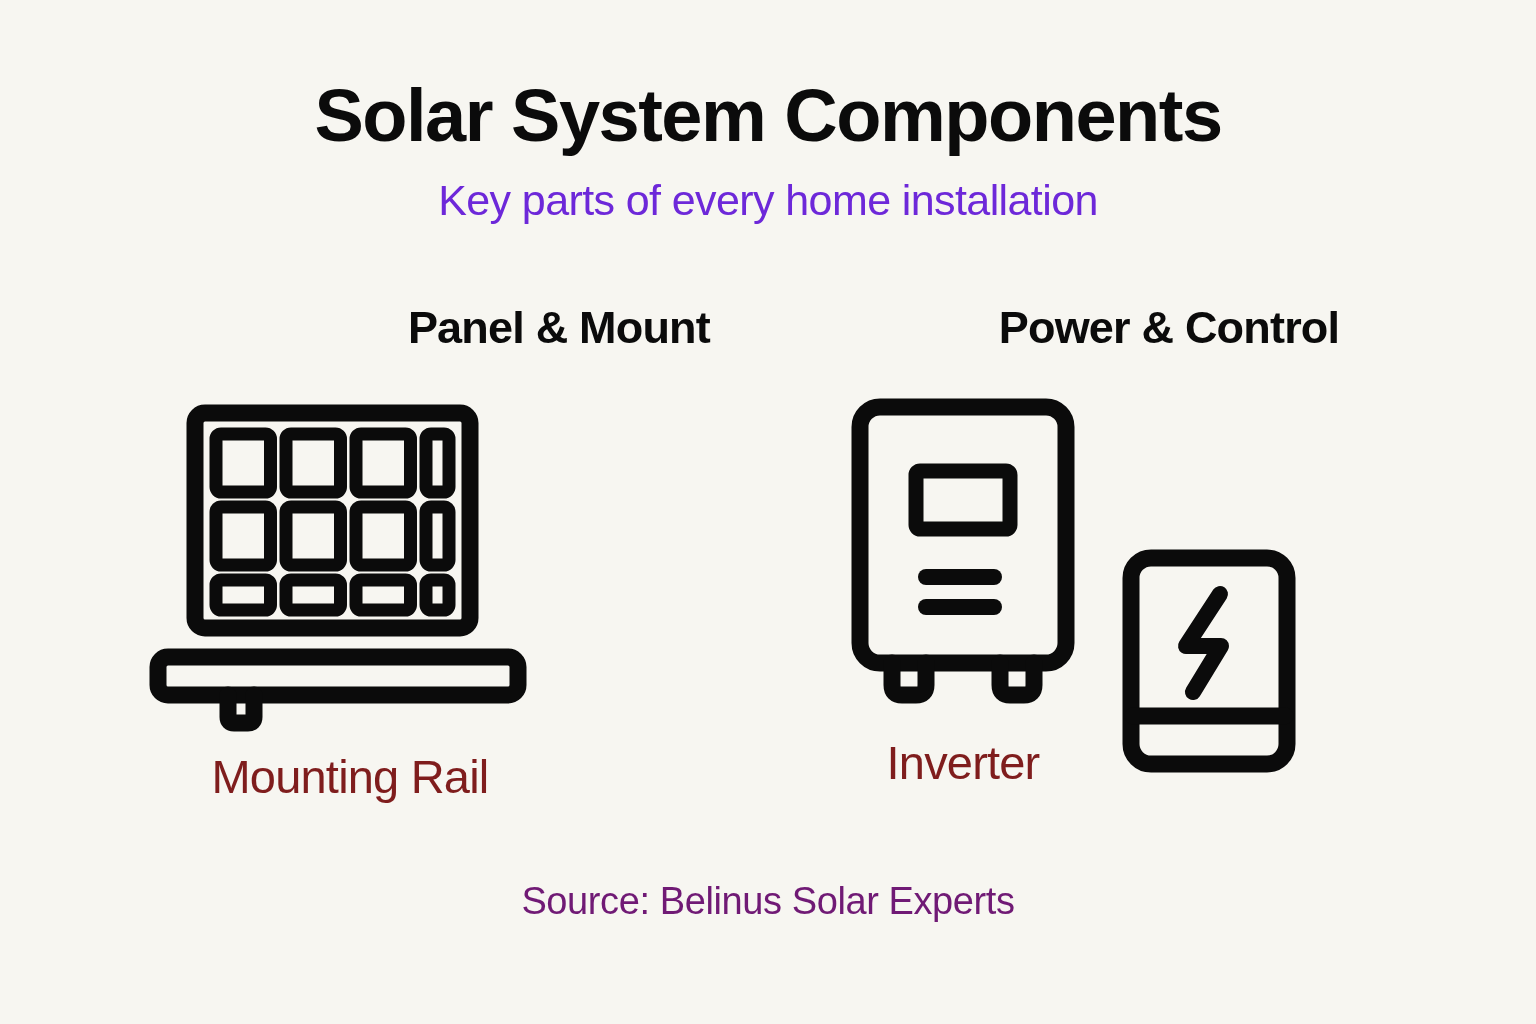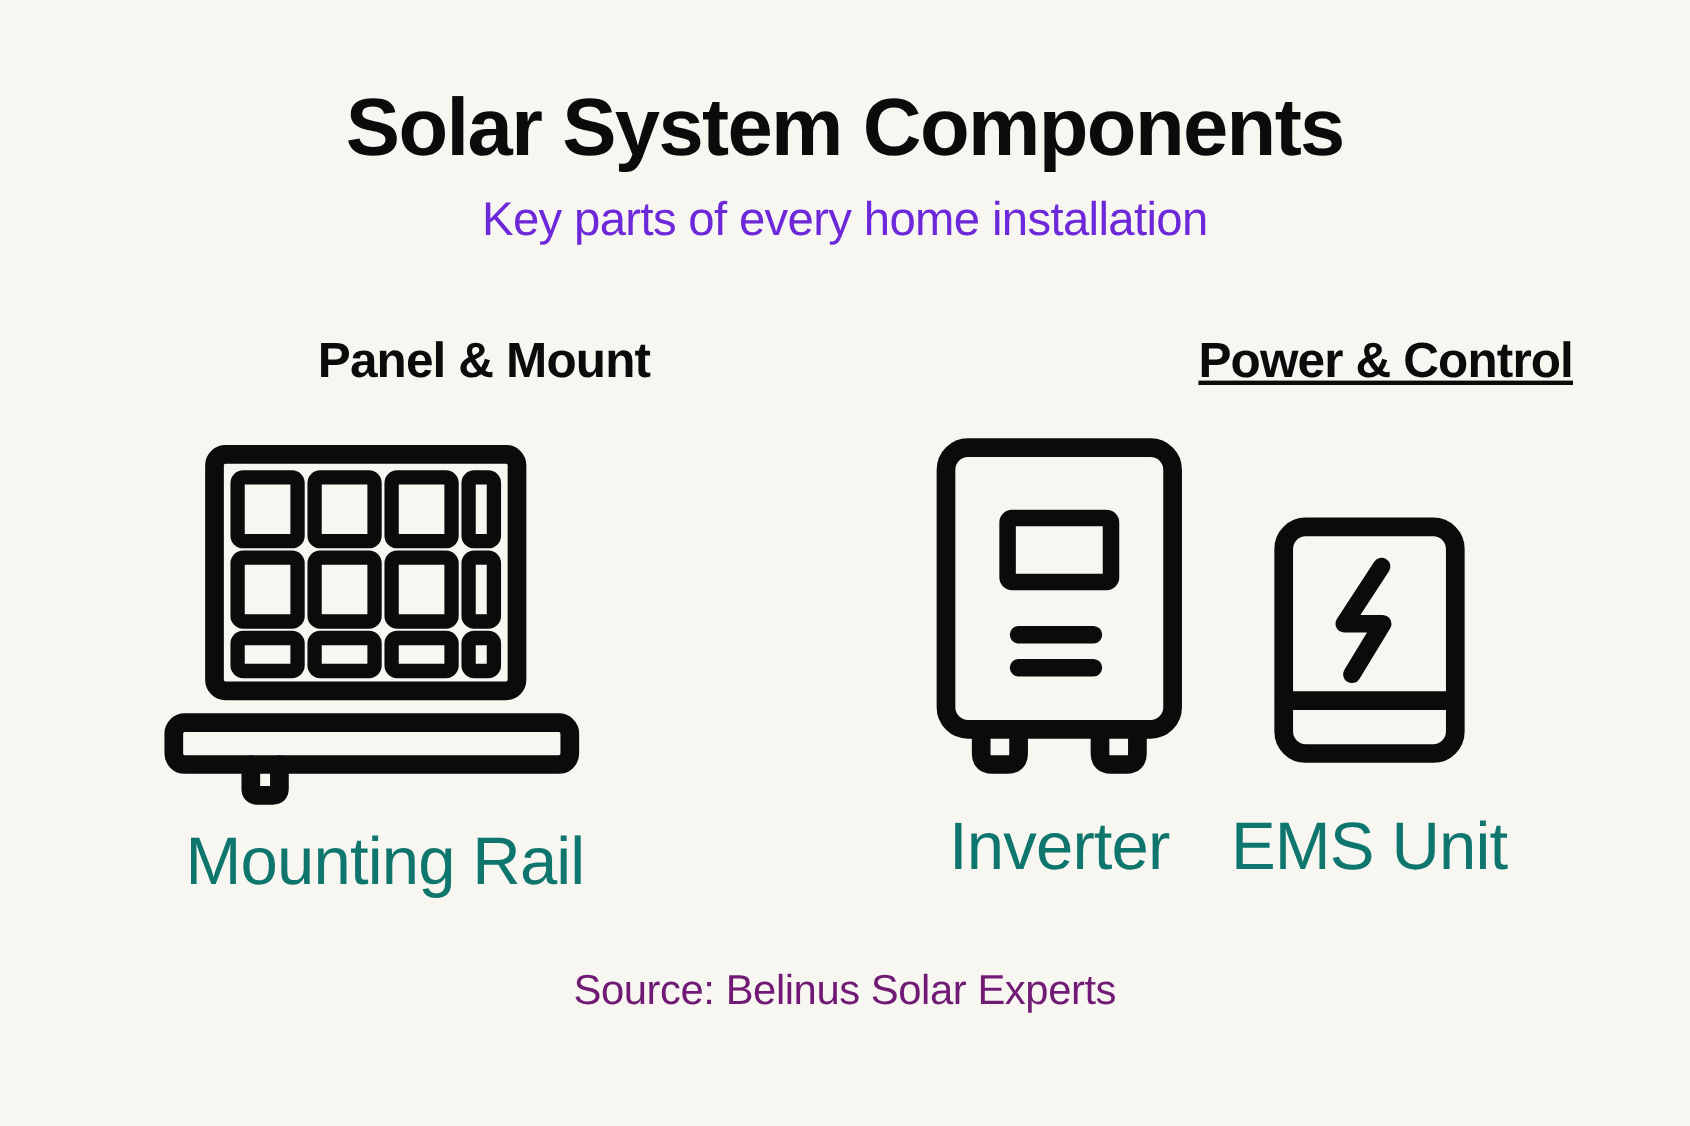--- a/index.html
+++ b/index.html
@@ -65,22 +65,22 @@
 
   .group-heading {
     font-size: 45px;
     font-weight: 700;
     letter-spacing: -0.8px;
     line-height: 1;
     margin: 0;
     color: #0B0B0B;
     white-space: nowrap;
   }
-  .col-left  .group-heading { text-align: center;  padding-left: 20px; }
-  .col-right .group-heading { text-align: right;  padding-left: 78px; text-decoration: underline; }
+  .col-left  .group-heading { text-align: right;  padding-left: 20px; }
+  .col-right .group-heading { text-align: center;  padding-left: 78px; }
 
   
   .icon-row {
     position: absolute;
     top: 90px;
     left: 0;
     display: flex;
     align-items: flex-end;
   }
   .col-left  .icon-row { gap: 0px; }
@@ -90,25 +90,25 @@
     display: flex;
     flex-direction: column;
     align-items: center;
   }
 
   .item-art {
     display: block;
   }
 
   .item-label {
-    font-size: 61px;
+    font-size: 47px;
     font-weight: 400;
     letter-spacing: -0.8px;
     line-height: 1;
-    color: #0f766e;
+    color: #7f1d1d;
     white-space: nowrap;
     text-align: right;
   }
   .label-mount   { margin-top: 28px; }
   .label-inverter{ margin-top: 32px; }
   .label-ems     { margin-top: 32px; }
 
   
   .source {
     position: absolute;
@@ -201,21 +201,20 @@
         <div class="item">
           <svg class="item-art" width="180" height="240" viewBox="0 0 180 240" fill="none" stroke="#0B0B0B" stroke-width="17" stroke-linecap="round" stroke-linejoin="round">
 
             <rect x="12" y="12" width="156" height="206" rx="20" ry="20"></rect>
 
             <line x1="14" y1="170" x2="166" y2="170"></line>
 
             <path d="M101 48 L67 100 L102 100 L74 146" stroke-width="16"></path>
           </svg>
 
-          <div class="item-label label-ems">EMS Unit</div>
         </div>
 
       </div>
     </div>
 
   </div>
 
   <div class="source">Source: Belinus Solar Experts</div>
 
 </div>

